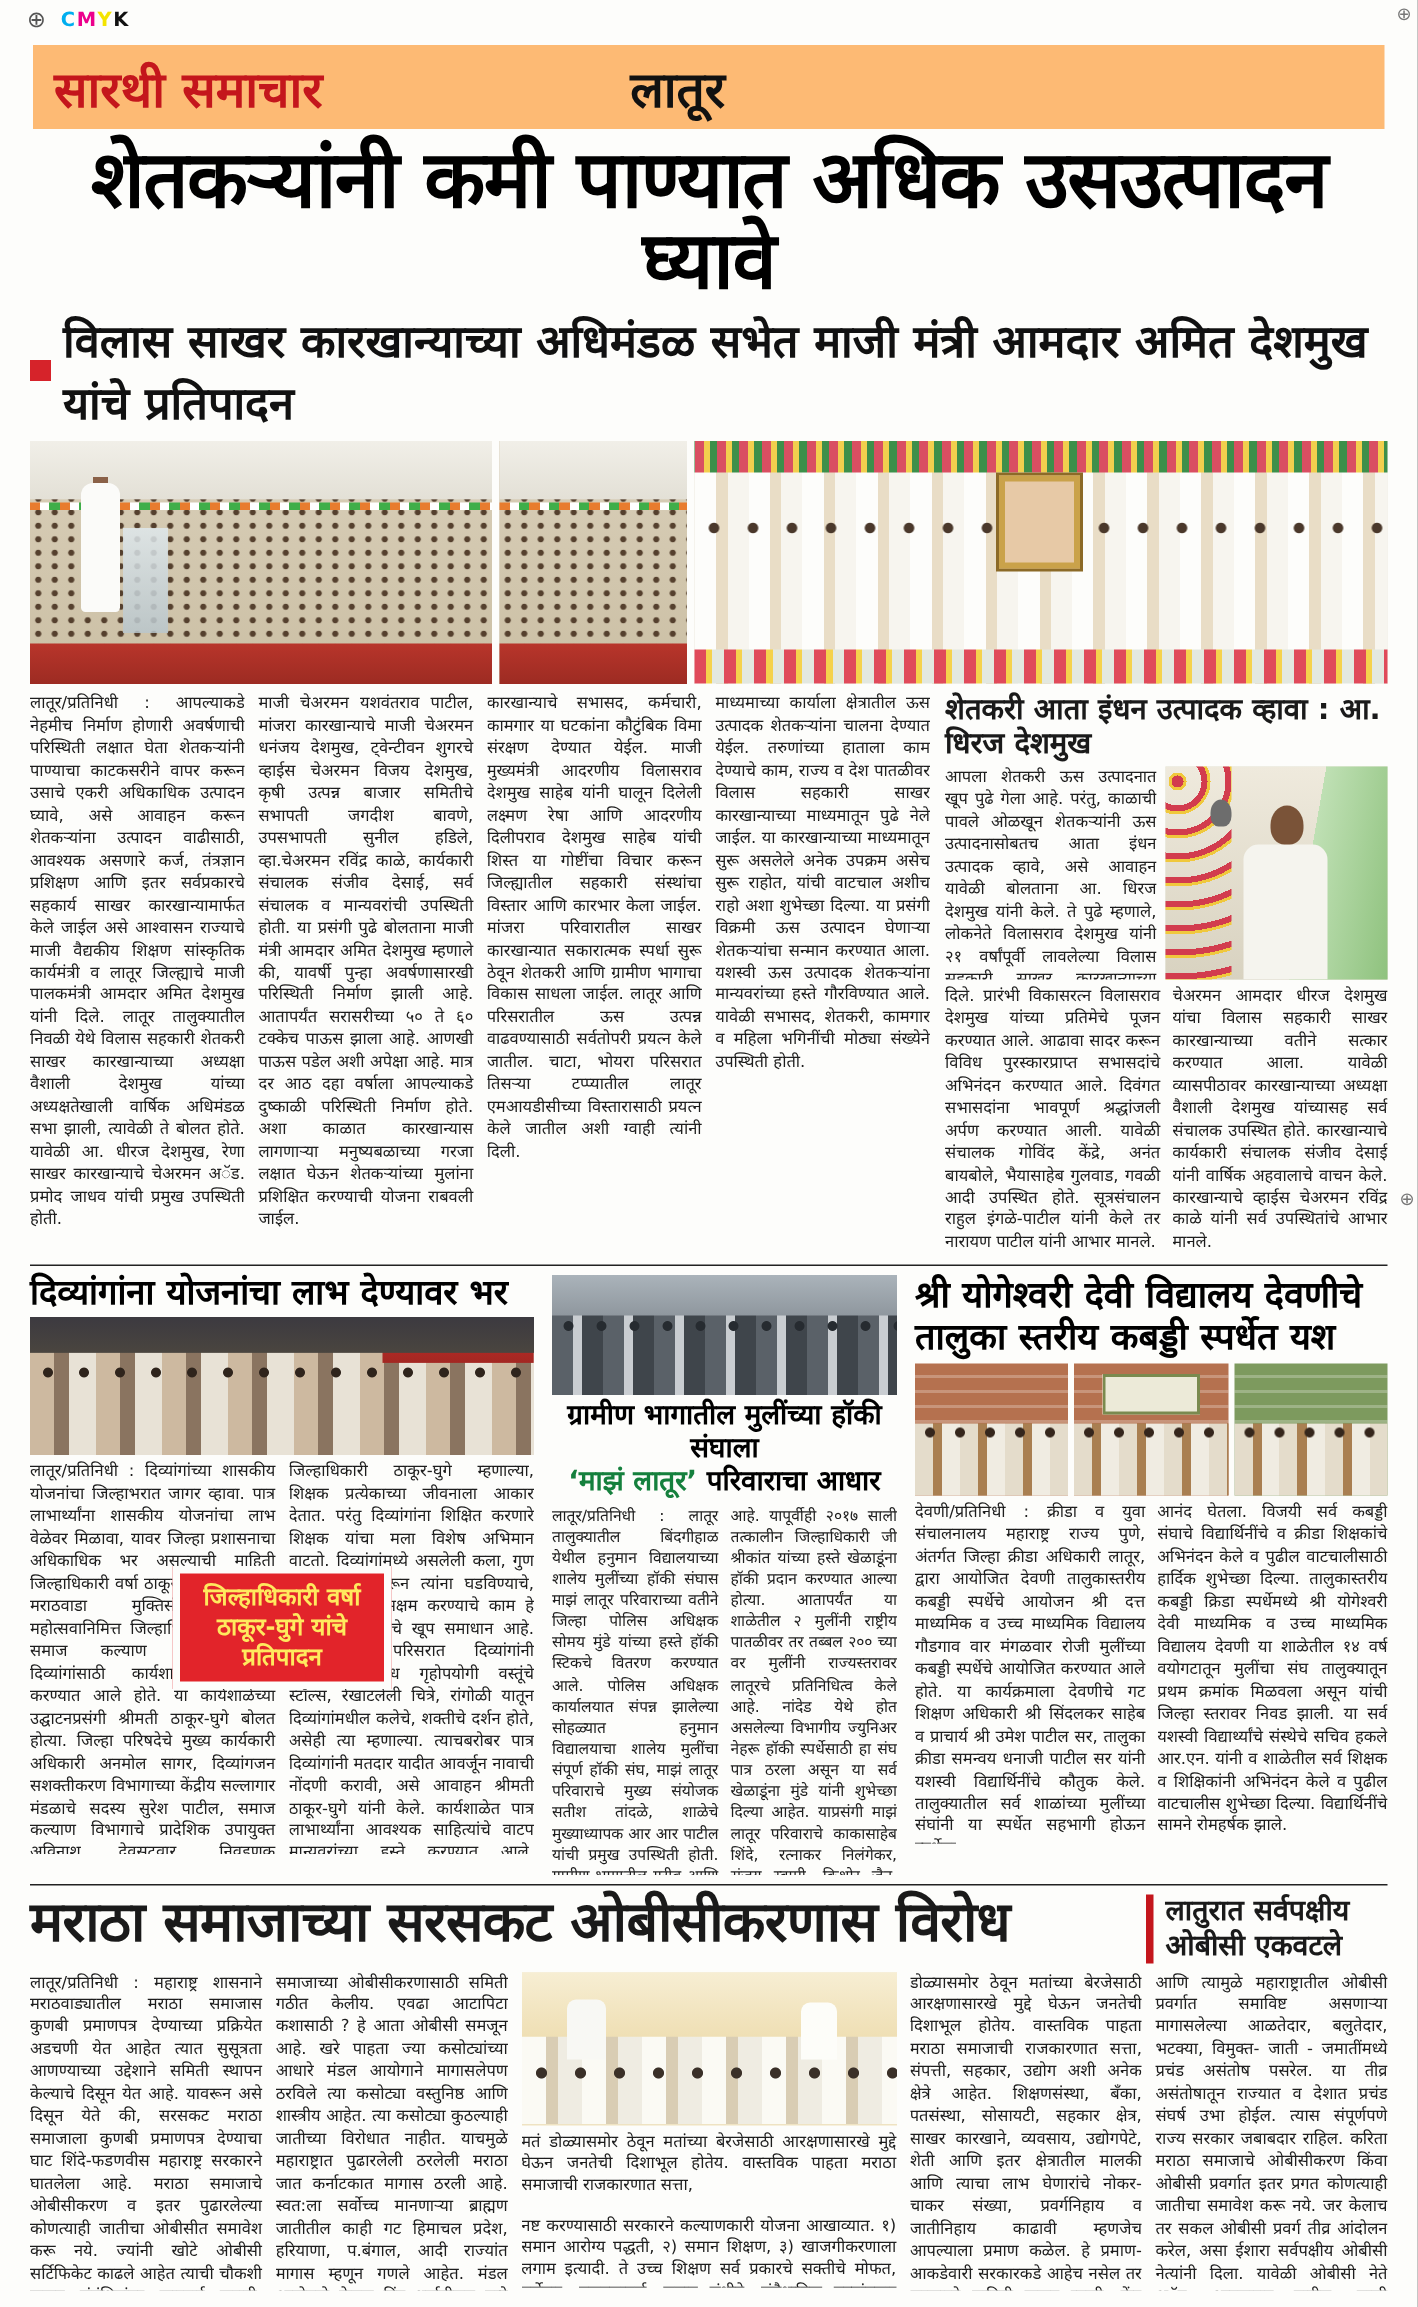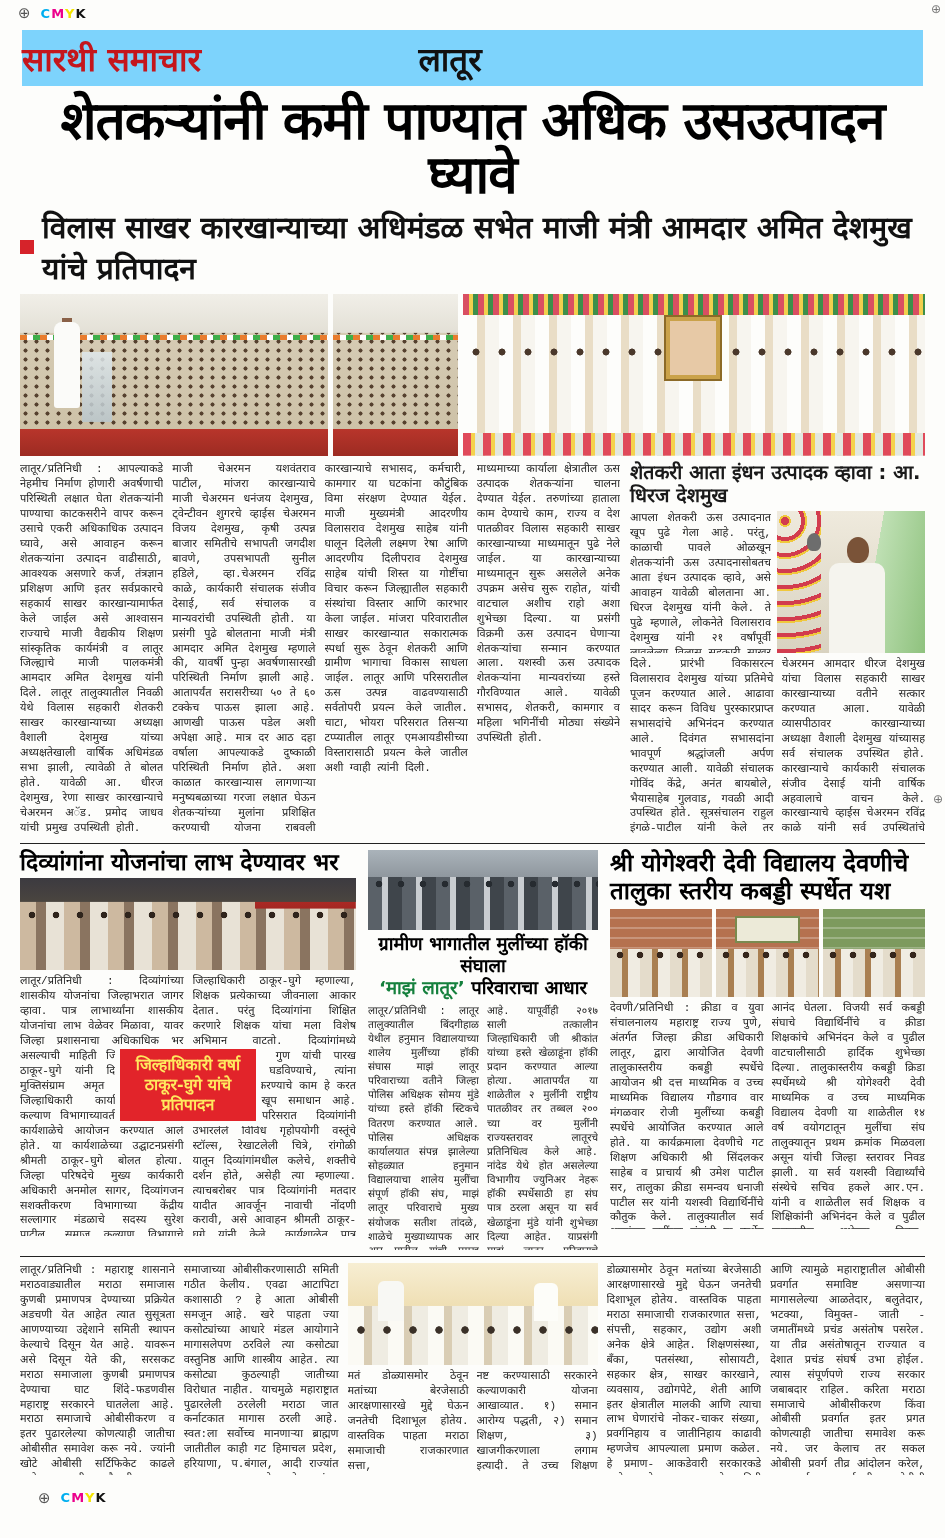--- a/index.html
+++ b/index.html
@@ -9,21 +9,21 @@
 
   
   .regmark{display:flex;align-items:center;gap:10px;height:26px;padding-left:18px;font-family:"DejaVu Sans",sans-serif;}
   .regmark .circ{color:#555;font-size:15px;}
   .cmyk{font-size:13px;font-weight:bold;letter-spacing:1px;}
   .cmyk .c{color:#00aeef}.cmyk .m{color:#ec008c}.cmyk .y{color:#f4e400}.cmyk .k{color:#111}
   .edge-mark{position:absolute;color:#777;font-size:12px;}
   .edge-top-right{right:4px;top:2px;} .edge-mid-right{right:2px;top:792px;}
 
   
-  .masthead{display:flex;align-items:center;height:56px;background:#7dd3fc;margin:0 2px;padding:0 0;}
+  .masthead{display:flex;align-items:center;height:56px;background:#fdba74;margin:0 2px;padding:0 14px;}
   .brand{color:#c4161c;font-size:33px;font-weight:800;width:44%;}
   .edition{color:#111;font-size:33px;font-weight:800;}
   .subband{display:flex;align-items:center;justify-content:space-between;height:25px;background:#d6c92f;margin:0 2px;padding:0 14px;}
   .tagline{font-size:13px;font-weight:700;color:#222;}
   .dateline{font-size:14px;font-weight:800;color:#2b1d00;}
 
   
   .lead-headline{margin:8px 0 2px 0;text-align:center;font-size:53px;line-height:1.02;font-weight:900;color:#000;letter-spacing:-1px;}
   .lead-subhead{display:flex;align-items:center;gap:8px;justify-content:center;font-size:30px;font-weight:700;color:#111;margin:4px 0 6px 0;}
   .sq{width:14px;height:14px;background:#d6232a;flex:0 0 auto;}
@@ -96,21 +96,21 @@
     linear-gradient(#f0c845,#e5b93a),
     radial-gradient(circle,#3a3028 3.4px,rgba(0,0,0,0) 4px),
     repeating-linear-gradient(90deg,#fbfaf4 0 16px,#d9cdb4 16px 24px,#efece2 24px 40px);
     background-size:100% 42%,56% 16%,26px 20px,100% 58%;
     background-position:0 0,30% 30%,0 70%,0 100%;
     background-repeat:no-repeat,no-repeat,repeat-x,no-repeat;}
   .ph-obc::before{content:"";position:absolute;left:12%;top:18%;width:26px;height:40px;background:#f8f8f4;border-radius:6px 6px 0 0;}
   .ph-obc::after{content:"";position:absolute;right:16%;top:20%;width:24px;height:38px;background:#fdfdf9;border-radius:6px 6px 0 0;}
 
   
-  .bt{font-size:11px;line-height:1.36;text-align:justify;color:#1d1d1d;overflow:hidden;font-family:Liberation Mono, monospace;}
+  .bt{font-size:11px;line-height:1.36;text-align:justify;color:#1d1d1d;overflow:hidden;}
   .lead-body{display:flex;gap:10px;border-bottom:1.5px solid #222;padding-bottom:8px;margin-bottom:6px;}
   .lead-cols{display:flex;gap:9px;width:600px;height:372px;}
   .lead-cols .col{flex:1;height:100%;}
   .fuel{flex:1;}
   .fuel h2{margin:0 0 4px 0;font-size:19.5px;font-weight:800;line-height:1.15;}
   .fuel-top{display:flex;gap:6px;margin-bottom:4px;}
   .fuel-top .col{flex:1;height:142px;}
   .fuel-cols{display:flex;gap:8px;height:178px;}
   .fuel-cols .col{flex:1;height:100%;}
 
@@ -134,21 +134,21 @@
   .sec-kabaddi h2{font-size:24px;line-height:1.15;}
   .sec-kabaddi .cols2{height:228px;}
 
   
   .obc-head{display:flex;align-items:flex-start;gap:10px;margin-top:2px;}
   .obc-head h1{margin:0;font-size:37px;font-weight:900;line-height:1.0;letter-spacing:-0.5px;flex:1;}
   .obc-side{border-left:5px solid #c4161c;padding-left:8px;font-size:19px;font-weight:800;width:148px;line-height:1.2;}
   .obc-body{display:flex;gap:9px;height:212px;margin-top:6px;}
   .obc-body .col{flex:1;height:100%;}
   .obc-mid{width:250px;flex:0 0 auto;}
-  .obc-minis{display:flex;gap:8px;height:104px;margin-top:4px;}
+  .obc-minis{display:flex;gap:8px;height:104px;margin-top:4px;flex-direction:column;}
   .obc-minis .col{flex:1;height:100%;}
   .regmark.bottom{margin-top:10px;}
 </style>
 </head>
 <body>
 
 <div class="page">
   <span class="edge-mark edge-top-right">⊕</span>
   <span class="edge-mark edge-mid-right">⊕</span>
 
@@ -226,20 +226,24 @@
           <div class="ph ph-kab right"></div>
         </div>
         <div class="cols2">
           <div class="col bt">देवणी/प्रतिनिधी : क्रीडा व युवा संचालनालय महाराष्ट्र राज्य पुणे, अंतर्गत जिल्हा क्रीडा अधिकारी लातूर, द्वारा आयोजित देवणी तालुकास्तरीय कबड्डी स्पर्धेचे आयोजन श्री दत्त माध्यमिक व उच्च माध्यमिक विद्यालय गौडगाव वार मंगळवार रोजी मुलींच्या कबड्डी स्पर्धेचे आयोजित करण्यात आले होते. या कार्यक्रमाला देवणीचे गट शिक्षण अधिकारी श्री सिंदलकर साहेब व प्राचार्य श्री उमेश पाटील सर, तालुका क्रीडा समन्वय धनाजी पाटील सर यांनी यशस्वी विद्यार्थिनींचे कौतुक केले. तालुक्यातील सर्व शाळांच्या मुलींच्या संघांनी या स्पर्धेत सहभागी होऊन स्पर्धेचा</div>
           <div class="col bt">आनंद घेतला. विजयी सर्व कबड्डी संघाचे विद्यार्थिनींचे व क्रीडा शिक्षकांचे अभिनंदन केले व पुढील वाटचालीसाठी हार्दिक शुभेच्छा दिल्या. तालुकास्तरीय कबड्डी क्रिडा स्पर्धेमध्ये श्री योगेश्वरी देवी माध्यमिक व उच्च माध्यमिक विद्यालय देवणी या शाळेतील १४ वर्ष वयोगटातून मुलींचा संघ तालुक्यातून प्रथम क्रमांक मिळवला असून यांची जिल्हा स्तरावर निवड झाली. या सर्व यशस्वी विद्यार्थ्यांचे संस्थेचे सचिव हकले आर.एन. यांनी व शाळेतील सर्व शिक्षक व शिक्षिकांनी अभिनंदन केले व पुढील वाटचालीस शुभेच्छा दिल्या. विद्यार्थिनींचे सामने रोमहर्षक झाले.</div>
         </div>
       </section>
     </div>
 
     <div class="obc">
+      <div class="obc-head">
+        <h1>मराठा समाजाच्या सरसकट ओबीसीकरणास विरोध</h1>
+        <div class="obc-side">लातुरात सर्वपक्षीय ओबीसी एकवटले</div>
+      </div>
       <div class="obc-body">
         <div class="col bt">लातूर/प्रतिनिधी : महाराष्ट्र शासनाने मराठवाड्यातील मराठा समाजास कुणबी प्रमाणपत्र देण्याच्या प्रक्रियेत अडचणी येत आहेत त्यात सुसूत्रता आणण्याच्या उद्देशाने समिती स्थापन केल्याचे दिसून येत आहे. यावरून असे दिसून येते की, सरसकट मराठा समाजाला कुणबी प्रमाणपत्र देण्याचा घाट शिंदे-फडणवीस महाराष्ट्र सरकारने घातलेला आहे. मराठा समाजाचे ओबीसीकरण व इतर पुढारलेल्या कोणत्याही जातीचा ओबीसीत समावेश करू नये. ज्यांनी खोटे ओबीसी सर्टिफिकेट काढले आहेत त्याची चौकशी करून संबंधितांवर कारवाई करावी, अशी मागणी यावेळी ओबीसी समाजाच्या वतीने करण्यात आली आहे. मंडल आयोग, केंद्रीय आयोग, खत्री आयोग, बापट आयोग आदी आयोगांनी मराठा समाजाला आजवर नाकारलेले आहे. तसेच राणे समितीने, गायकवाड आयोगाने दिलेले आरक्षण कायद्याच्या चौकटीत बसलेले नाही. परत आता २९ मे २०२३ च्या अध्यादेशाने मराठा</div>
         <div class="col bt">समाजाच्या ओबीसीकरणासाठी समिती गठीत केलीय. एवढा आटापिटा कशासाठी ? हे आता ओबीसी समजून आहे. खरे पाहता ज्या कसोट्यांच्या आधारे मंडल आयोगाने मागासलेपण ठरविले त्या कसोट्या वस्तुनिष्ठ आणि शास्त्रीय आहेत. त्या कसोट्या कुठल्याही जातीच्या विरोधात नाहीत. याचमुळे महाराष्ट्रात पुढारलेली ठरलेली मराठा जात कर्नाटकात मागास ठरली आहे. स्वत:ला सर्वोच्च मानणाऱ्या ब्राह्मण जातीतील काही गट हिमाचल प्रदेश, हरियाणा, प.बंगाल, आदी राज्यांत मागास म्हणून गणले आहेत. मंडल आयोगाने केवळ हिंदू धर्मातीलच नव्हे तर नवबौद्ध, मुसलमान, ख्रिश्चन, शीख आदी धर्मांतील मागासवर्गाचा शोध घेऊन त्यांना आरक्षण (प्रतिनिधित्व) म्हणजे गरीबी हटावचा कार्यक्रम नाही, तर तो मागासलेल्या वर्गाला मुख्य प्रवाहात आणण्यासाठी दिलेलं प्रतिनिधित्व आहे. गरीबी किंवा सर्व प्रकारच्या विषमता</div>
         <div class="obc-mid">
           <div class="ph ph-obc"></div>
           <div class="obc-minis">
             <div class="col bt">मतं डोळ्यासमोर ठेवून मतांच्या बेरजेसाठी आरक्षणासारखे मुद्दे घेऊन जनतेची दिशाभूल होतेय. वास्तविक पाहता मराठा समाजाची राजकारणात सत्ता,</div>
             <div class="col bt">नष्ट करण्यासाठी सरकारने कल्याणकारी योजना आखाव्यात. १) समान आरोग्य पद्धती, २) समान शिक्षण, ३) खाजगीकरणाला लगाम इत्यादी. ते उच्च शिक्षण सर्व प्रकारचे सक्तीचे मोफत, दर्जेदार, गुणवत्तापूर्ण, समान संधीने, संवैधानिक मूल्यांनुसार मिळायला हवे. पण शासन तसे न करता, निवडणूका</div>
           </div>
         </div>

